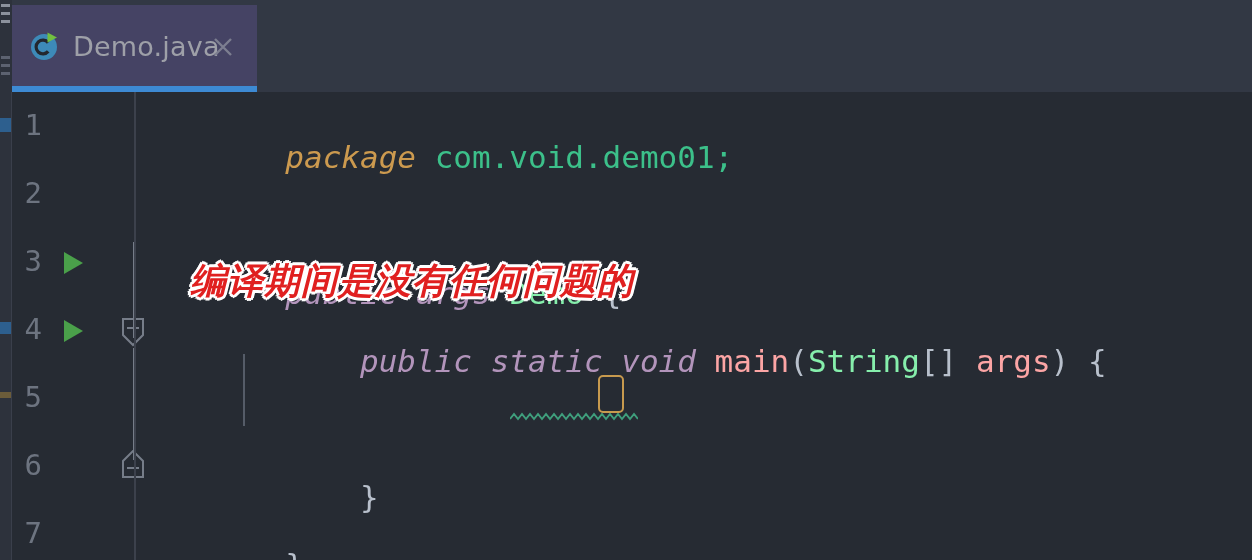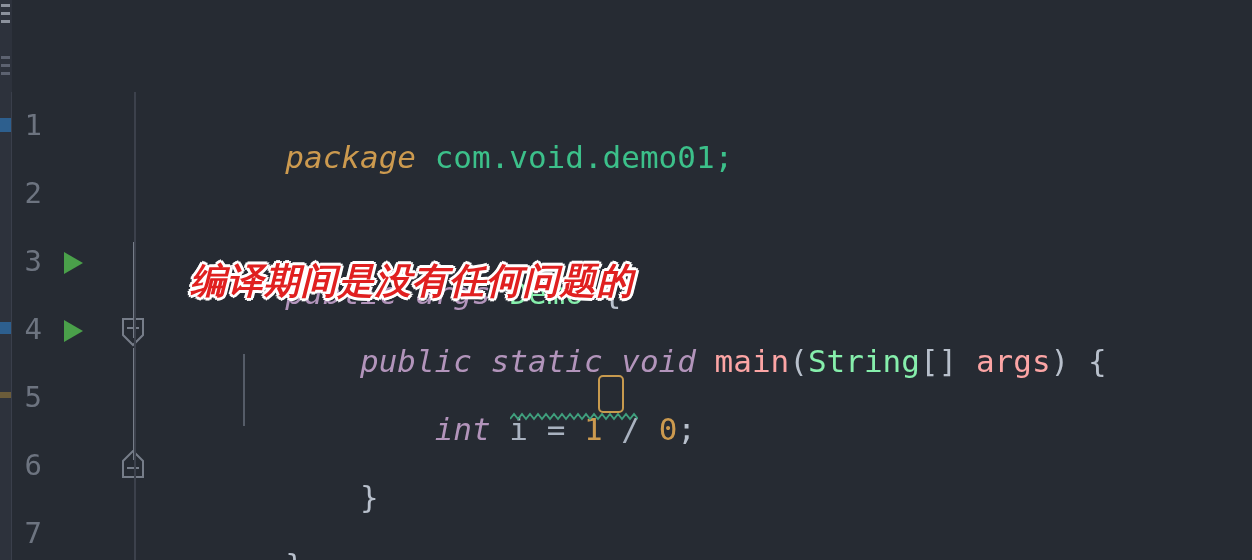--- a/index.html
+++ b/index.html
@@ -171,20 +171,38 @@
       -3px  0   0 #ffffff,  3px  0   0 #ffffff,
        0   -3px 0 #ffffff,  0    3px 0 #ffffff;
     margin-left: 28px;
   }
 </style>
 </head>
 <body>
 
 <div id="root">
 
+  <div class="tabbar">
+    <div class="tab">
+      <span class="tab-icon">
+        <svg width="34" height="34" viewBox="0 0 34 34">
+          <path d="M17 4 a13 13 0 1 0 13 13 a13 13 0 0 0 -13 -13 z" fill="#3d8ab8"></path>
+          <path d="M22.5 11.5 a8.5 8.5 0 1 0 0 11 l-2.6 -2.2 a5.2 5.2 0 1 1 0 -6.6 z" fill="#23272e"></path>
+          <path d="M20.5 2.5 L30 7.5 L20.5 12.5 Z" fill="#72c040"></path>
+        </svg>
+      </span>
+      <span class="tab-label">Demo.java</span>
+      <span class="tab-close">
+        <svg width="24" height="24" viewBox="0 0 24 24">
+          <path d="M4 4 L20 20 M20 4 L4 20" stroke="#7c7e90" stroke-width="2.4" fill="none"></path>
+        </svg>
+      </span>
+    </div>
+    <div class="tab-underline"></div>
+  </div>
 
   <div class="corner-marks">
     <i style="top:4px;"></i>
     <i style="top:12px;"></i>
     <i style="top:20px;"></i>
     <i style="top:56px; background:#5c6270;"></i>
     <i style="top:64px; background:#5c6270;"></i>
     <i style="top:72px; background:#5c6270;"></i>
   </div>
 
@@ -234,23 +252,20 @@
       </div>
 
       <div class="line" style="top:150px;">
         <span class="kw2">public</span><span class="plain"> </span><span class="kw2">args</span><span class="plain"> </span><span class="type">Demo</span><span class="plain"> </span><span class="punc">{</span>
       </div>
 
       <div class="line" style="top:218px;">
         <span class="plain">    </span><span class="kw2">public</span><span class="plain"> </span><span class="kw2">static</span><span class="plain"> </span><span class="kw2">void</span><span class="plain"> </span><span class="mth">main</span><span class="punc">(</span><span class="type">String</span><span class="punc">[]</span><span class="plain"> </span><span class="var">args</span><span class="punc">)</span><span class="plain"> </span><span class="punc">{</span>
       </div>
 
-      <div class="line" style="top:286px;">
-        <span class="plain">        </span><span class="kw2">int</span><span class="plain"> </span><span class="plain">i</span><span class="plain"> </span><span class="plain">=</span><span class="plain"> </span><span class="num">1</span><span class="plain"> </span><span class="plain">/</span><span class="plain"> </span><span class="num">0</span><span class="punc">;</span>
-      </div>
 
       <div class="squiggle" style="left:374px; top:314px; width:128px;">
         <svg width="128" height="9" viewBox="0 0 128 9" preserveAspectRatio="none">
           <path d="M0 7 L4 2 L8 7 L12 2 L16 7 L20 2 L24 7 L28 2 L32 7 L36 2 L40 7 L44 2 L48 7 L52 2 L56 7 L60 2 L64 7 L68 2 L72 7 L76 2 L80 7 L84 2 L88 7 L92 2 L96 7 L100 2 L104 7 L108 2 L112 7 L116 2 L120 7 L124 2 L128 7" stroke="#3f9e7c" stroke-width="2" fill="none"></path>
         </svg>
       </div>
 
       <div class="hlbox" style="left:462px; top:283px; width:26px; height:38px;"></div>
 
       <div class="indent-guide" style="left:107px; top:262px; height:72px;"></div>

